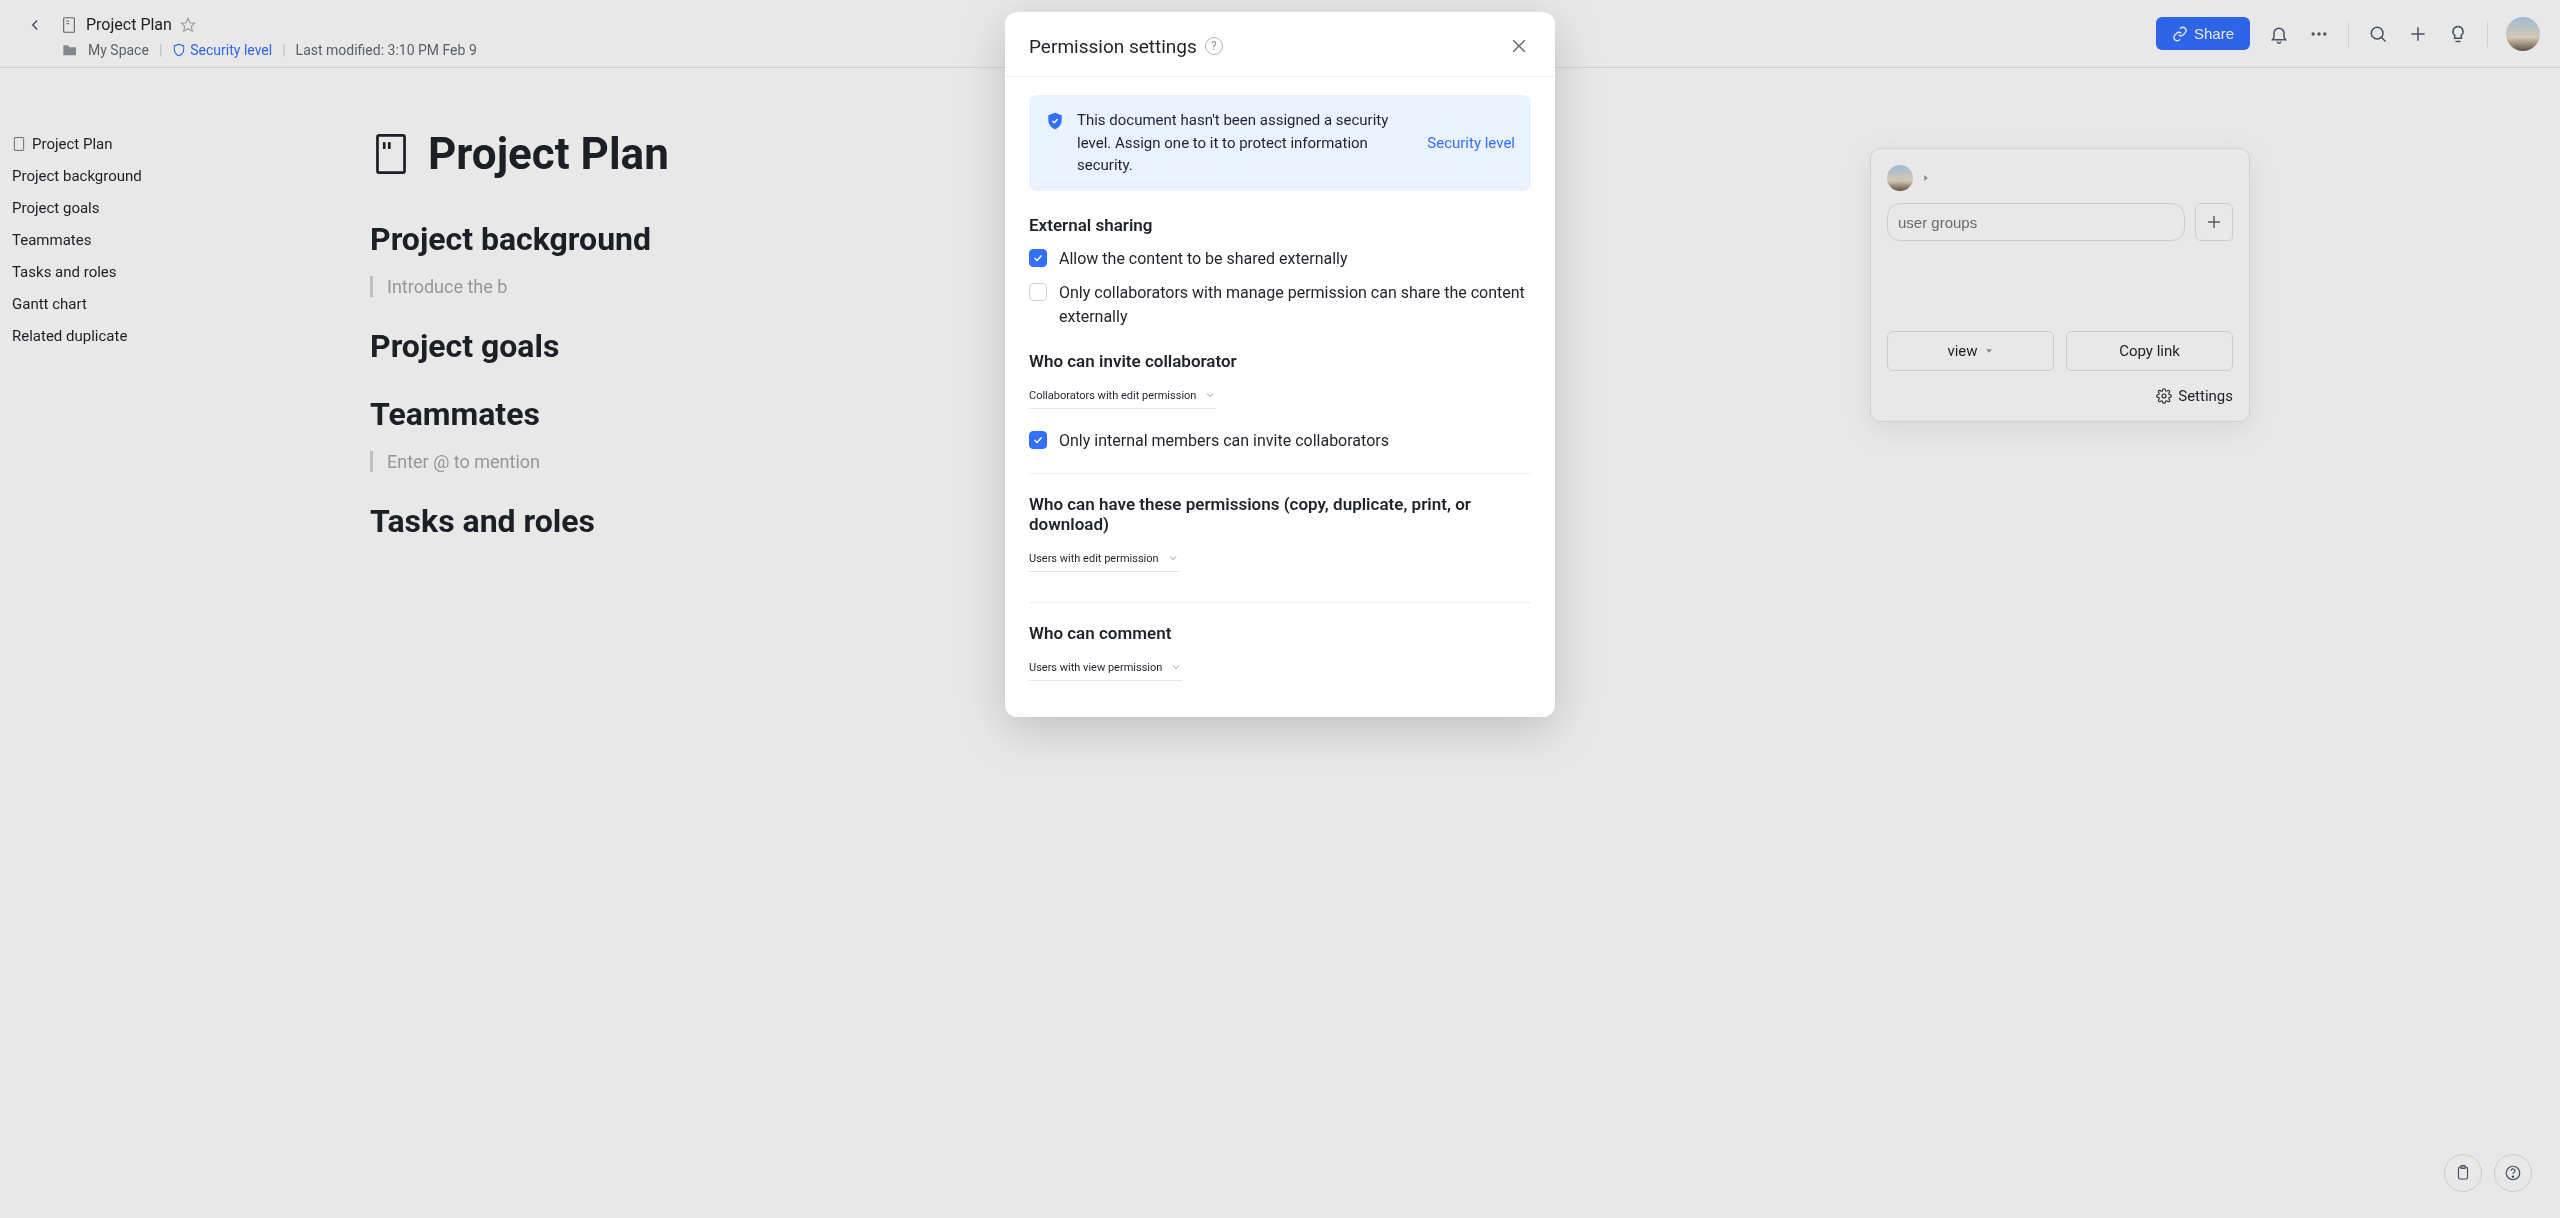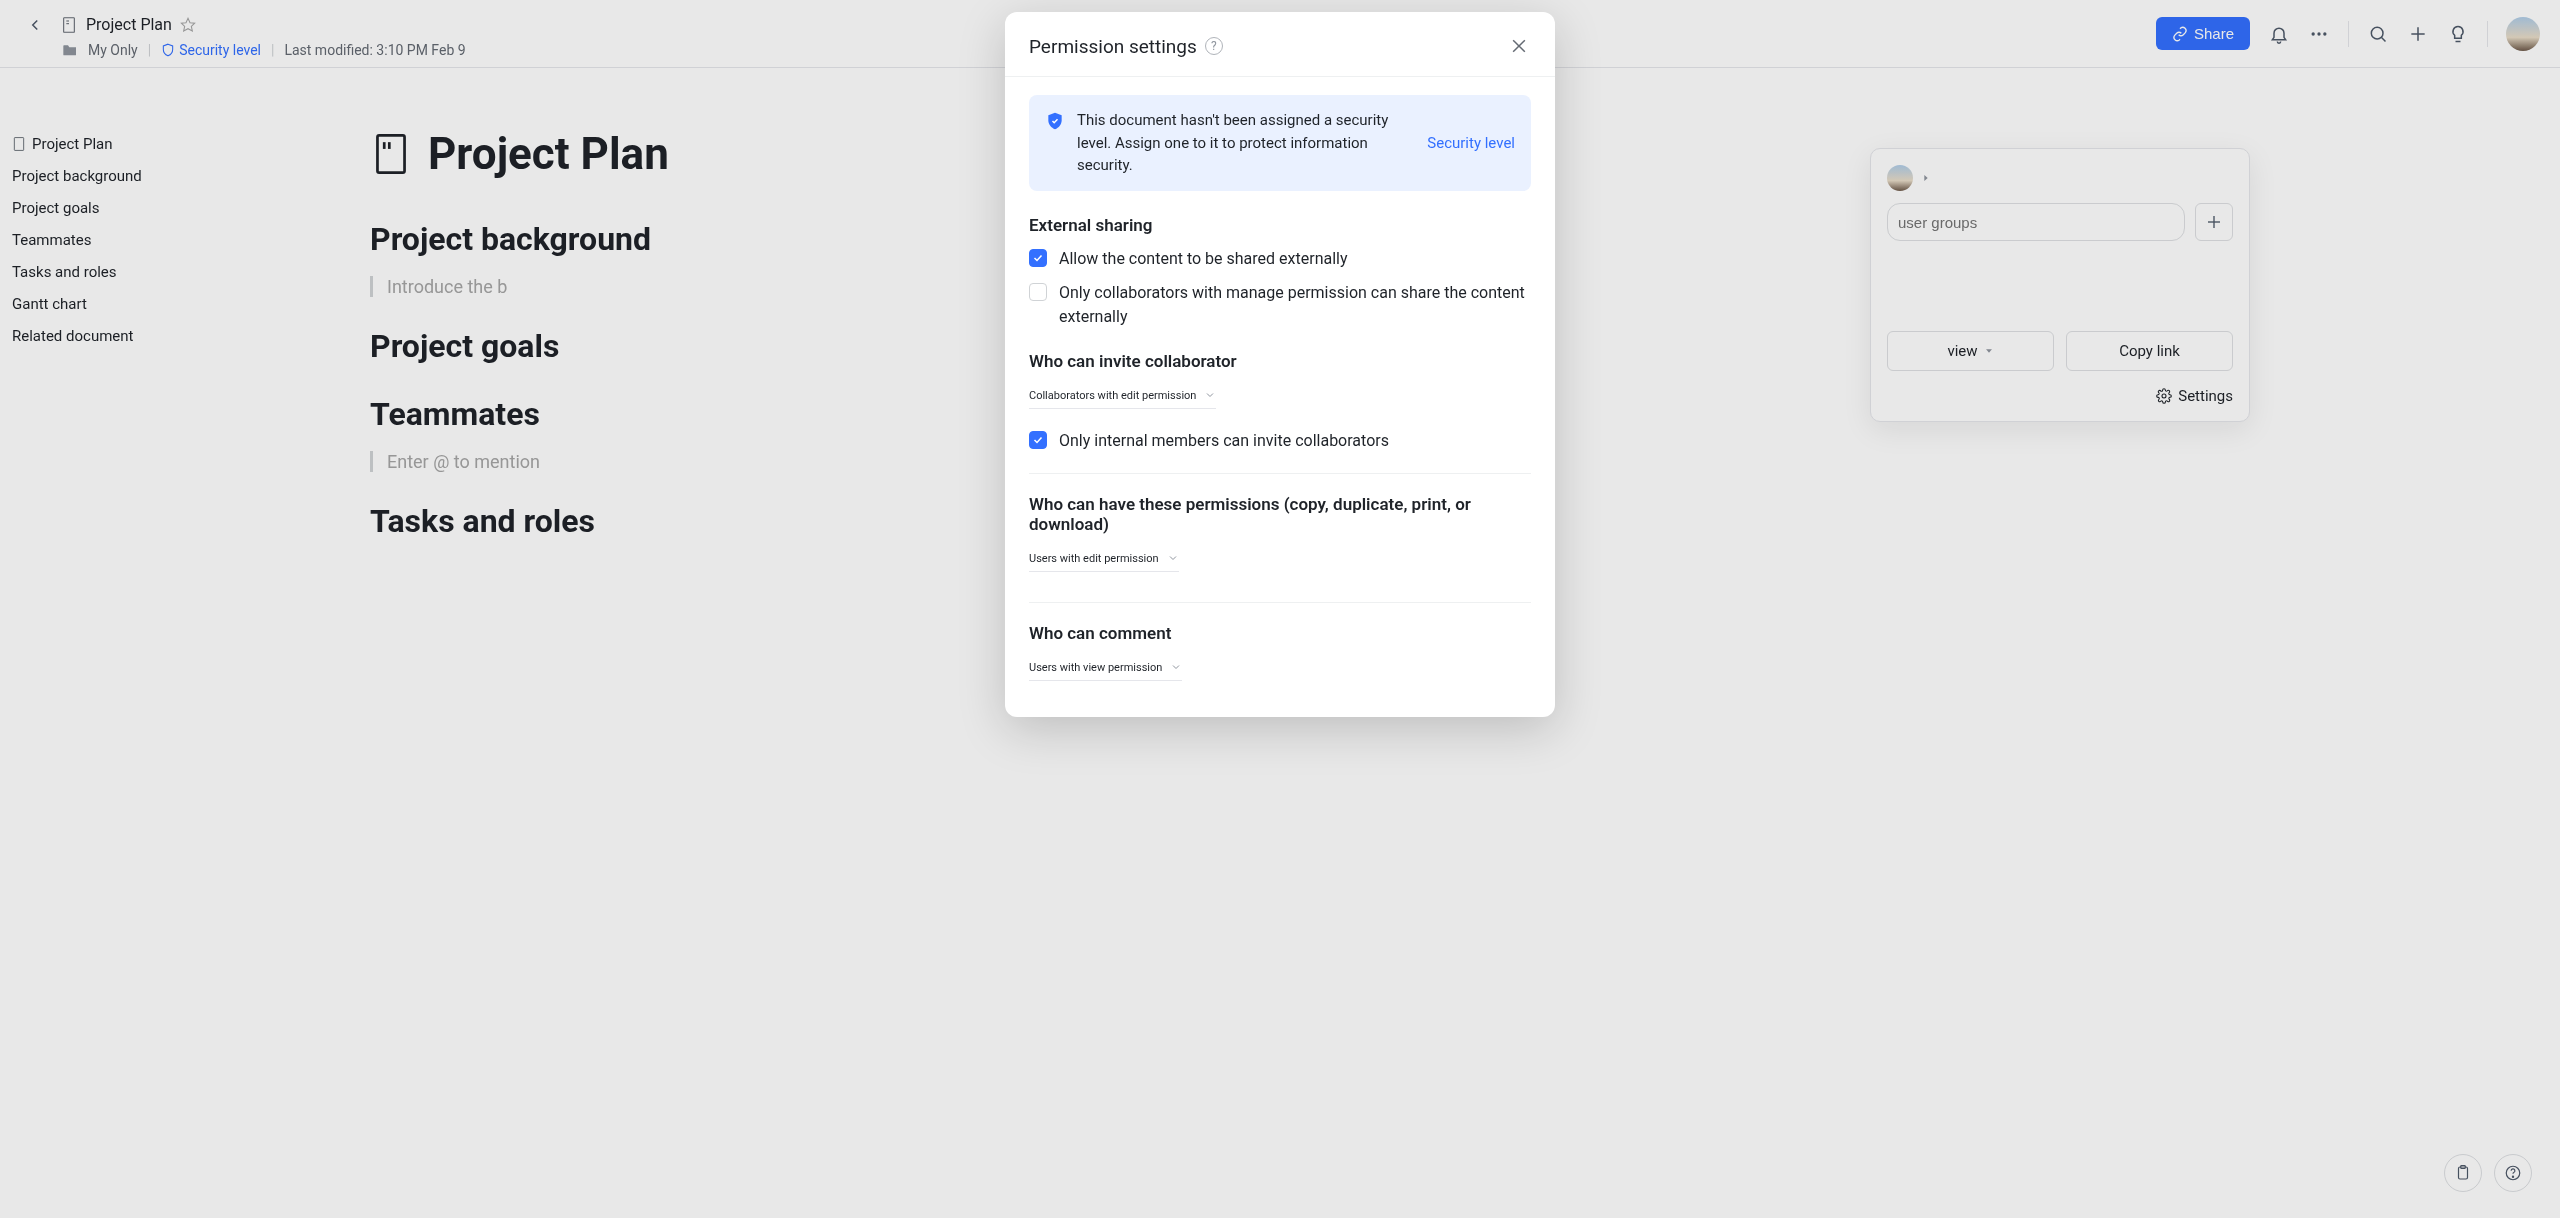--- a/index.html
+++ b/index.html
@@ -108,21 +108,21 @@
             </svg>
         </span>
       </div>
     </div>
     <div class="breadcrumb-line">
       <span class="folder-icon">
         <svg width="16" height="14" viewBox="0 0 24 20" fill="currentColor">
             <path d="M3 3h6l2 3h10v11a1 1 0 0 1-1 1H3a1 1 0 0 1-1-1V4a1 1 0 0 1 1-1z"></path>
           </svg>
       </span>
-      <span>My Only</span>
+      <span>My Space</span>
       <span class="sep">|</span>
       <span class="sec-level">
         <svg class="shield-sm" viewBox="0 0 24 24" fill="none" stroke="currentColor" stroke-width="1.8">
             <path d="M12 2l8 3v6c0 5-3.5 9-8 11-4.5-2-8-6-8-11V5l8-3z"></path>
           </svg>
         <span>Security level</span>
       </span>
       <span class="sep">|</span>
       <span>Last modified: 3:10 PM Feb 9</span>
     </div>
@@ -178,21 +178,21 @@
       <svg width="14" height="16" viewBox="0 0 24 26" fill="none" stroke="#646a73" stroke-width="1.6">
           <rect x="4" y="2" width="16" height="22" rx="1"></rect>
         </svg>
       <span>Project Plan</span>
     </div>
     <div class="outline-item">Project background</div>
     <div class="outline-item">Project goals</div>
     <div class="outline-item">Teammates</div>
     <div class="outline-item">Tasks and roles</div>
     <div class="outline-item">Gantt chart</div>
-    <div class="outline-item">Related document</div>
+    <div class="outline-item">Related duplicate</div>
   </div>
 
   <div class="doc-area">
     <div class="doc-title">
       <span class="emoji">
         <svg width="42" height="44" viewBox="0 0 24 26" fill="none" stroke="#1f2329" stroke-width="1.6">
             <rect x="4" y="2" width="16" height="22" rx="1"></rect>
             <line x1="8" y1="6" x2="8" y2="10"></line>
             <line x1="11" y1="6" x2="11" y2="10"></line>
           </svg>

